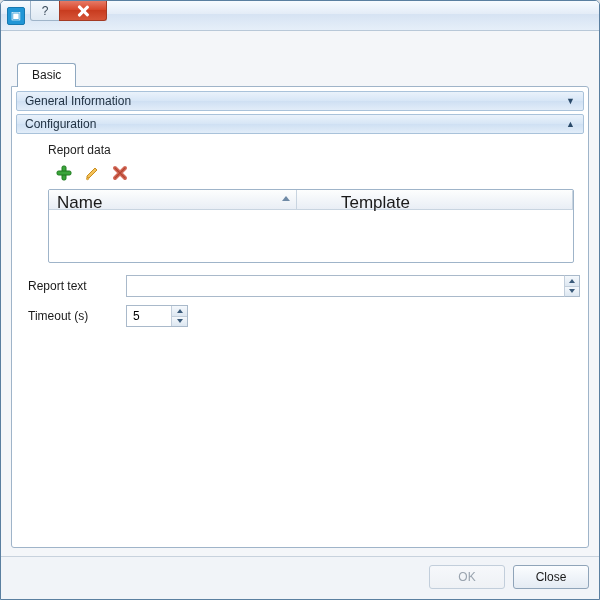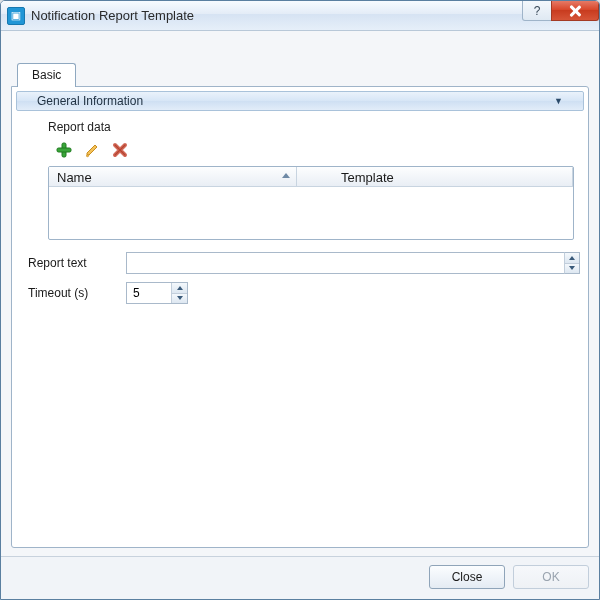--- a/index.html
+++ b/index.html
@@ -121,21 +121,21 @@
     overflow: hidden;
   }
 
   .acc-head {
     height: 20px;
     background: linear-gradient(to bottom, #eaf2fb 0%, #d7e6f6 48%, #cfe0f3 52%, #e2edf9 100%);
     border: 1px solid #a9c2da;
     border-radius: 2px;
     color: #234; font-size: 12px;
     display: flex; align-items: center;
-    padding: 0 20px;
+    padding: 0 8px;
     margin-bottom: 3px;
     cursor: pointer;
   }
   .acc-head .spacer { flex: 1; }
   .acc-head .tri { font-size: 9px; color: #2a4a6a; }
 
   .section-body { padding: 4px 10px 8px 32px; }
   .section-label { color: #222; margin: 2px 0 4px 0; }
 
   .toolbar { display: flex; gap: 8px; padding: 2px 0 6px 6px; align-items: center; }
@@ -146,21 +146,21 @@
     border-radius: 2px;
     height: 74px;
     background: #fff;
     overflow: hidden;
   }
   .thead {
     display: flex;
     height: 20px;
     background: linear-gradient(to bottom, #fdfefe, #e9eef5);
     border-bottom: 1px solid #c8d4e0;
-    font-size: 13px;
+    font-size: 17px;
     color: #1a1a1a;
   }
   .th {
     border-right: 1px solid #c8d4e0;
     padding: 3px 8px 0 8px;
     position: relative;
   }
   .th.name { flex: 0 0 248px; }
   .th.template { flex: 1; margin-left: 36px; }
   .sort-ind {
@@ -241,21 +241,20 @@
 </style>
 </head>
 <body>
 
 <div class="window">
 
   <div class="titlebar">
     <div class="app-icon">
         <span>▣</span>
       </div>
-    <div class="title">Notification Report Template</div>
     <div class="controls">
       <div class="ctl help">
         <span>?</span>
       </div>
       <div class="ctl close">
         <span class="x-shape"></span>
       </div>
     </div>
   </div>
 
@@ -268,20 +267,25 @@
     </div>
 
     <div class="tabpanel">
 
       <div class="acc-head">
         <span>General Information</span>
         <span class="spacer"></span>
         <span class="tri">▼</span>
       </div>
 
+      <div class="acc-head">
+        <span>Configuration</span>
+        <span class="spacer"></span>
+        <span class="tri">▲</span>
+      </div>
 
       <div class="section-body">
         <div class="section-label">Report data</div>
 
         <div class="toolbar">
           <div class="tool-icon" title="Add">
             <svg width="18" height="18" viewBox="0 0 18 18">
               <rect x="7" y="2" width="4" height="14" rx="1.5" fill="#3aa53a" stroke="#1e7a1e" stroke-width="1"></rect>
               <rect x="2" y="7" width="14" height="4" rx="1.5" fill="#3aa53a" stroke="#1e7a1e" stroke-width="1"></rect>
             </svg>
@@ -343,17 +347,17 @@
           </div>
         </div>
       </div>
 
       <div style="flex:1"></div>
     </div>
 
   </div>
 
   <div class="footer">
+    <button class="btn" disabled="">OK</button>
     <button class="btn">Close</button>
-    <button class="btn" disabled="">OK</button>
   </div>
 
 </div>
 
 </body></html>

